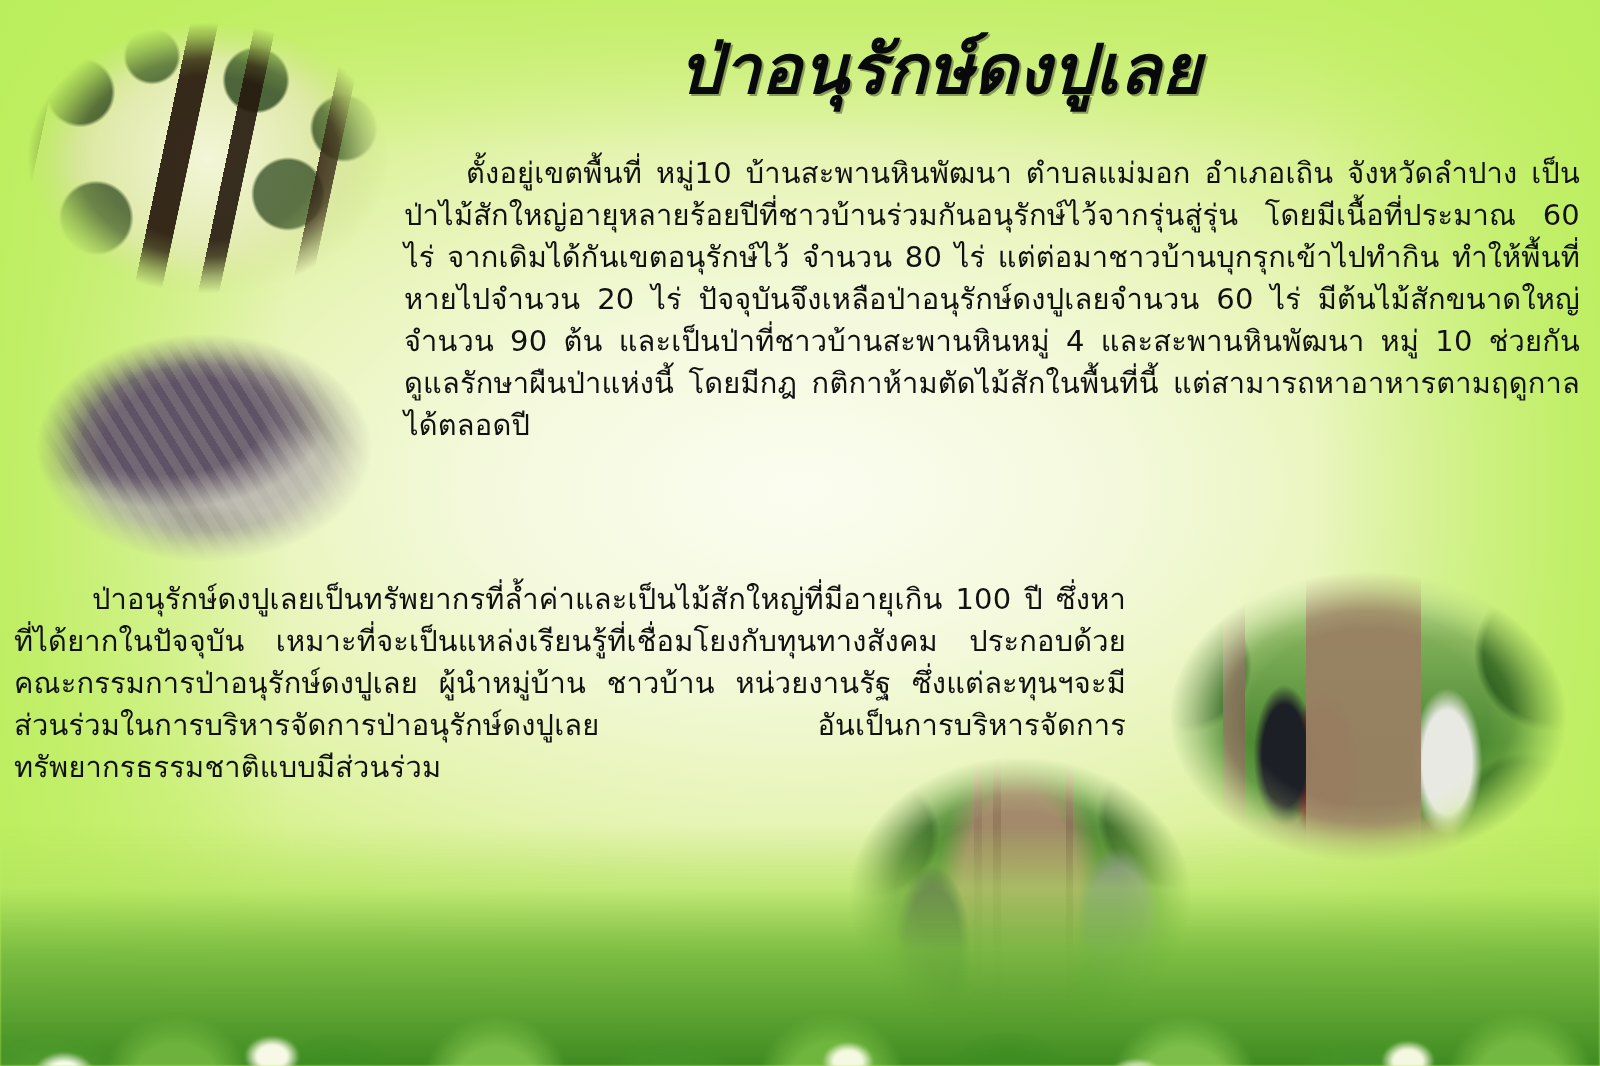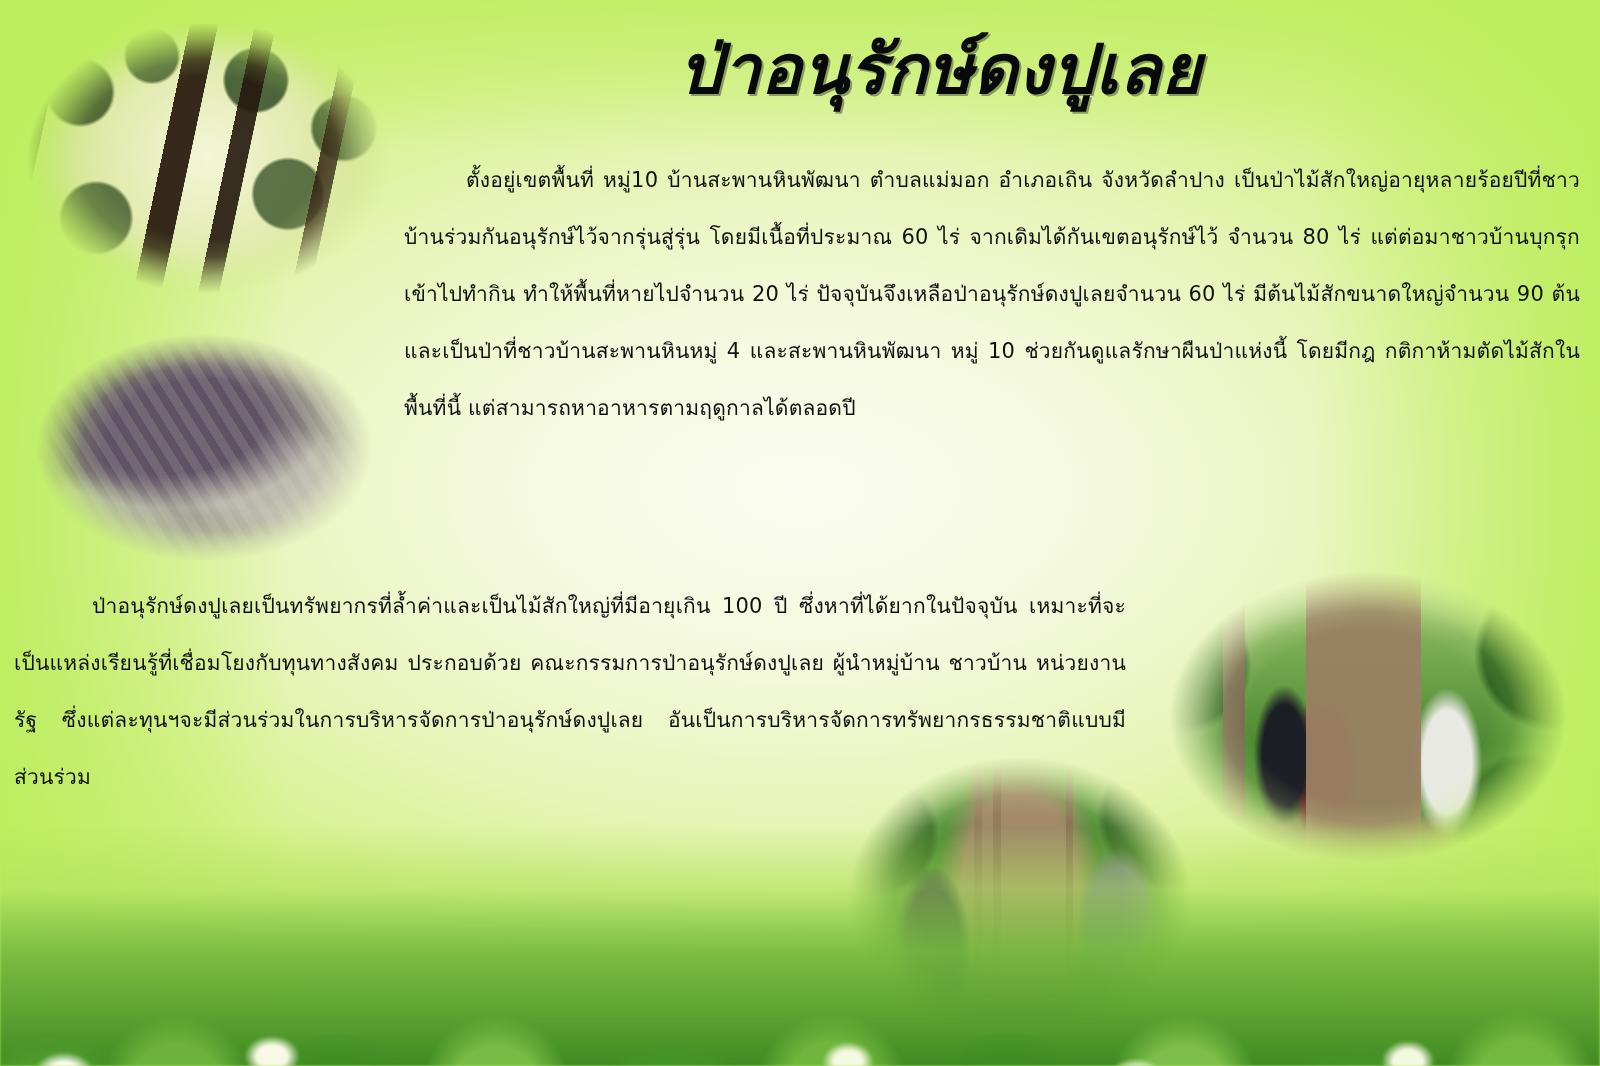--- a/index.html
+++ b/index.html
@@ -102,21 +102,21 @@
       radial-gradient(circle at 92% 30%,rgba(30,80,22,.85) 0 15%,rgba(0,0,0,0) 17%),
       radial-gradient(circle at 86% 84%,rgba(44,100,30,.8) 0 14%,rgba(0,0,0,0) 16%),
       radial-gradient(ellipse 60% 18% at 50% 96%,#8a7a5c 0 70%,rgba(138,122,92,0) 100%),
       linear-gradient(180deg,#cfe4a8 0%,#7fae58 26%,#4c8a32 58%,#5c8f3c 100%);
   }
 
   
   .para{
     position:absolute;
     color:#111;
-    font-size:21px;line-height:57px;
+    font-size:29px;line-height:42px;
     text-align:justify;text-justify:inter-word;
     letter-spacing:.2px;
     white-space:pre-line;
   }
   #para-main{left:404px;top:152px;width:1176px;text-indent:62px;}
   #para-second{left:14px;top:578px;width:1112px;text-indent:78px;}
 
   
   .foliage{
     position:absolute;left:0;bottom:0;width:1600px;height:240px;

